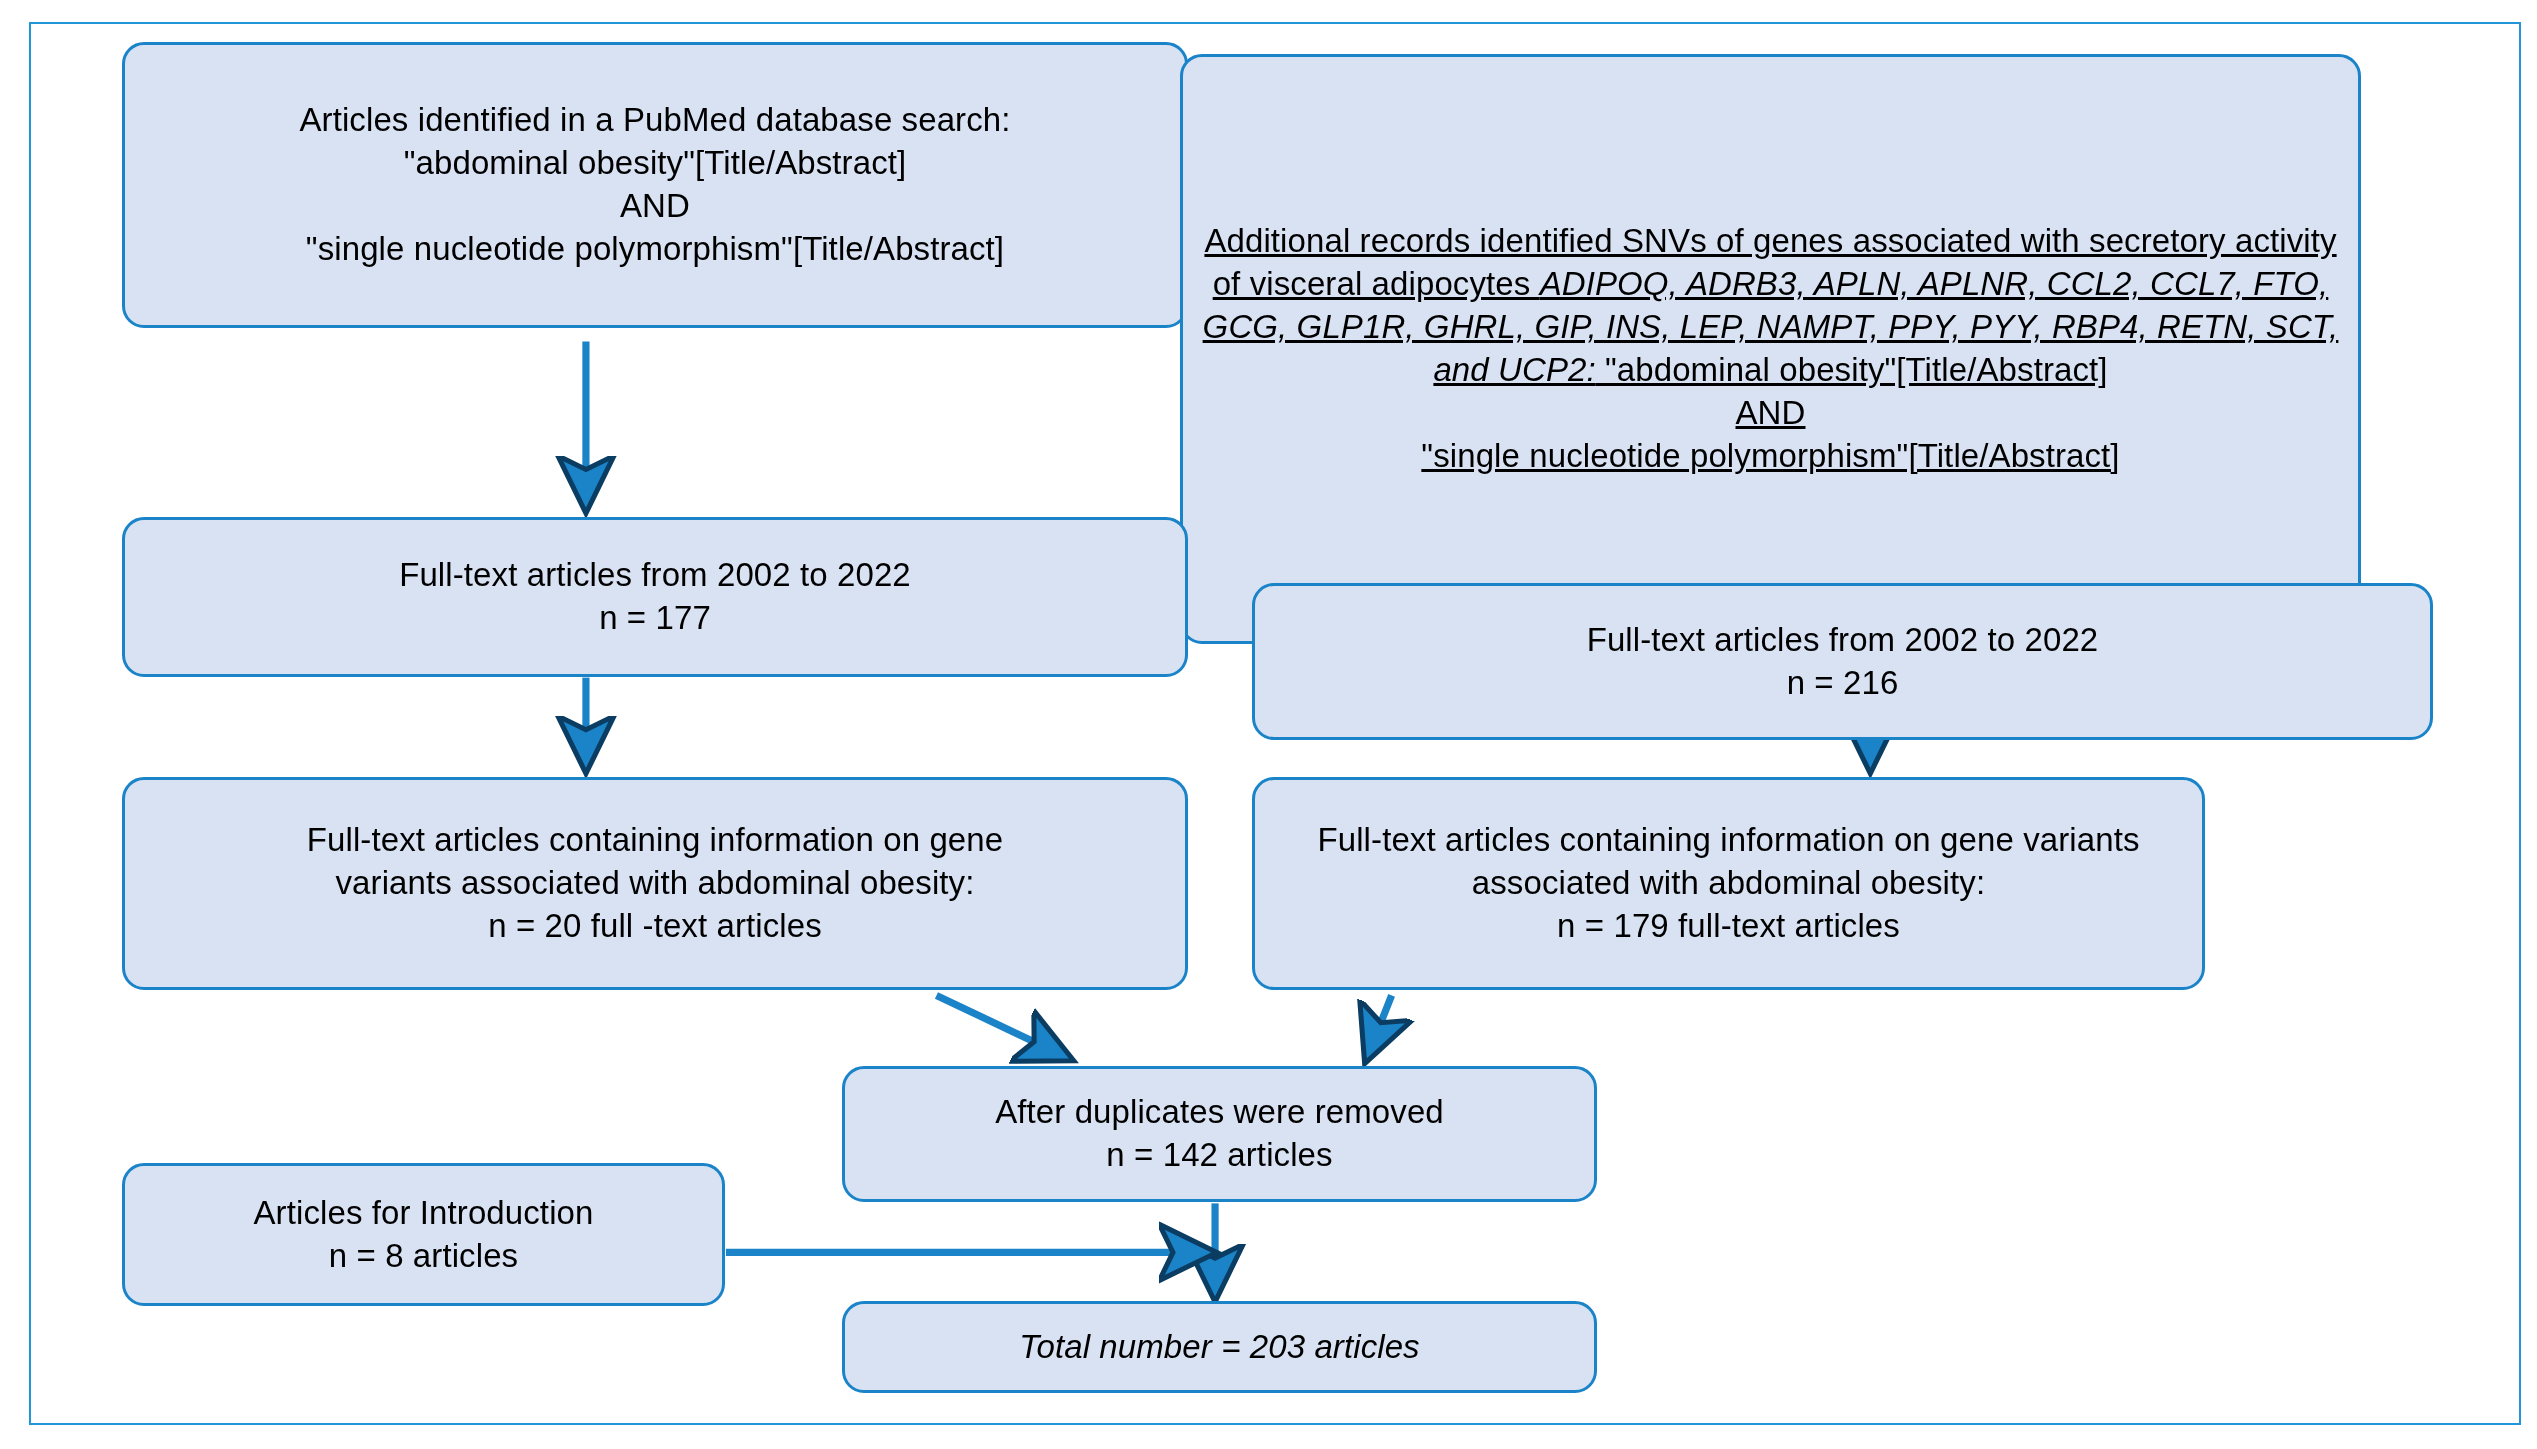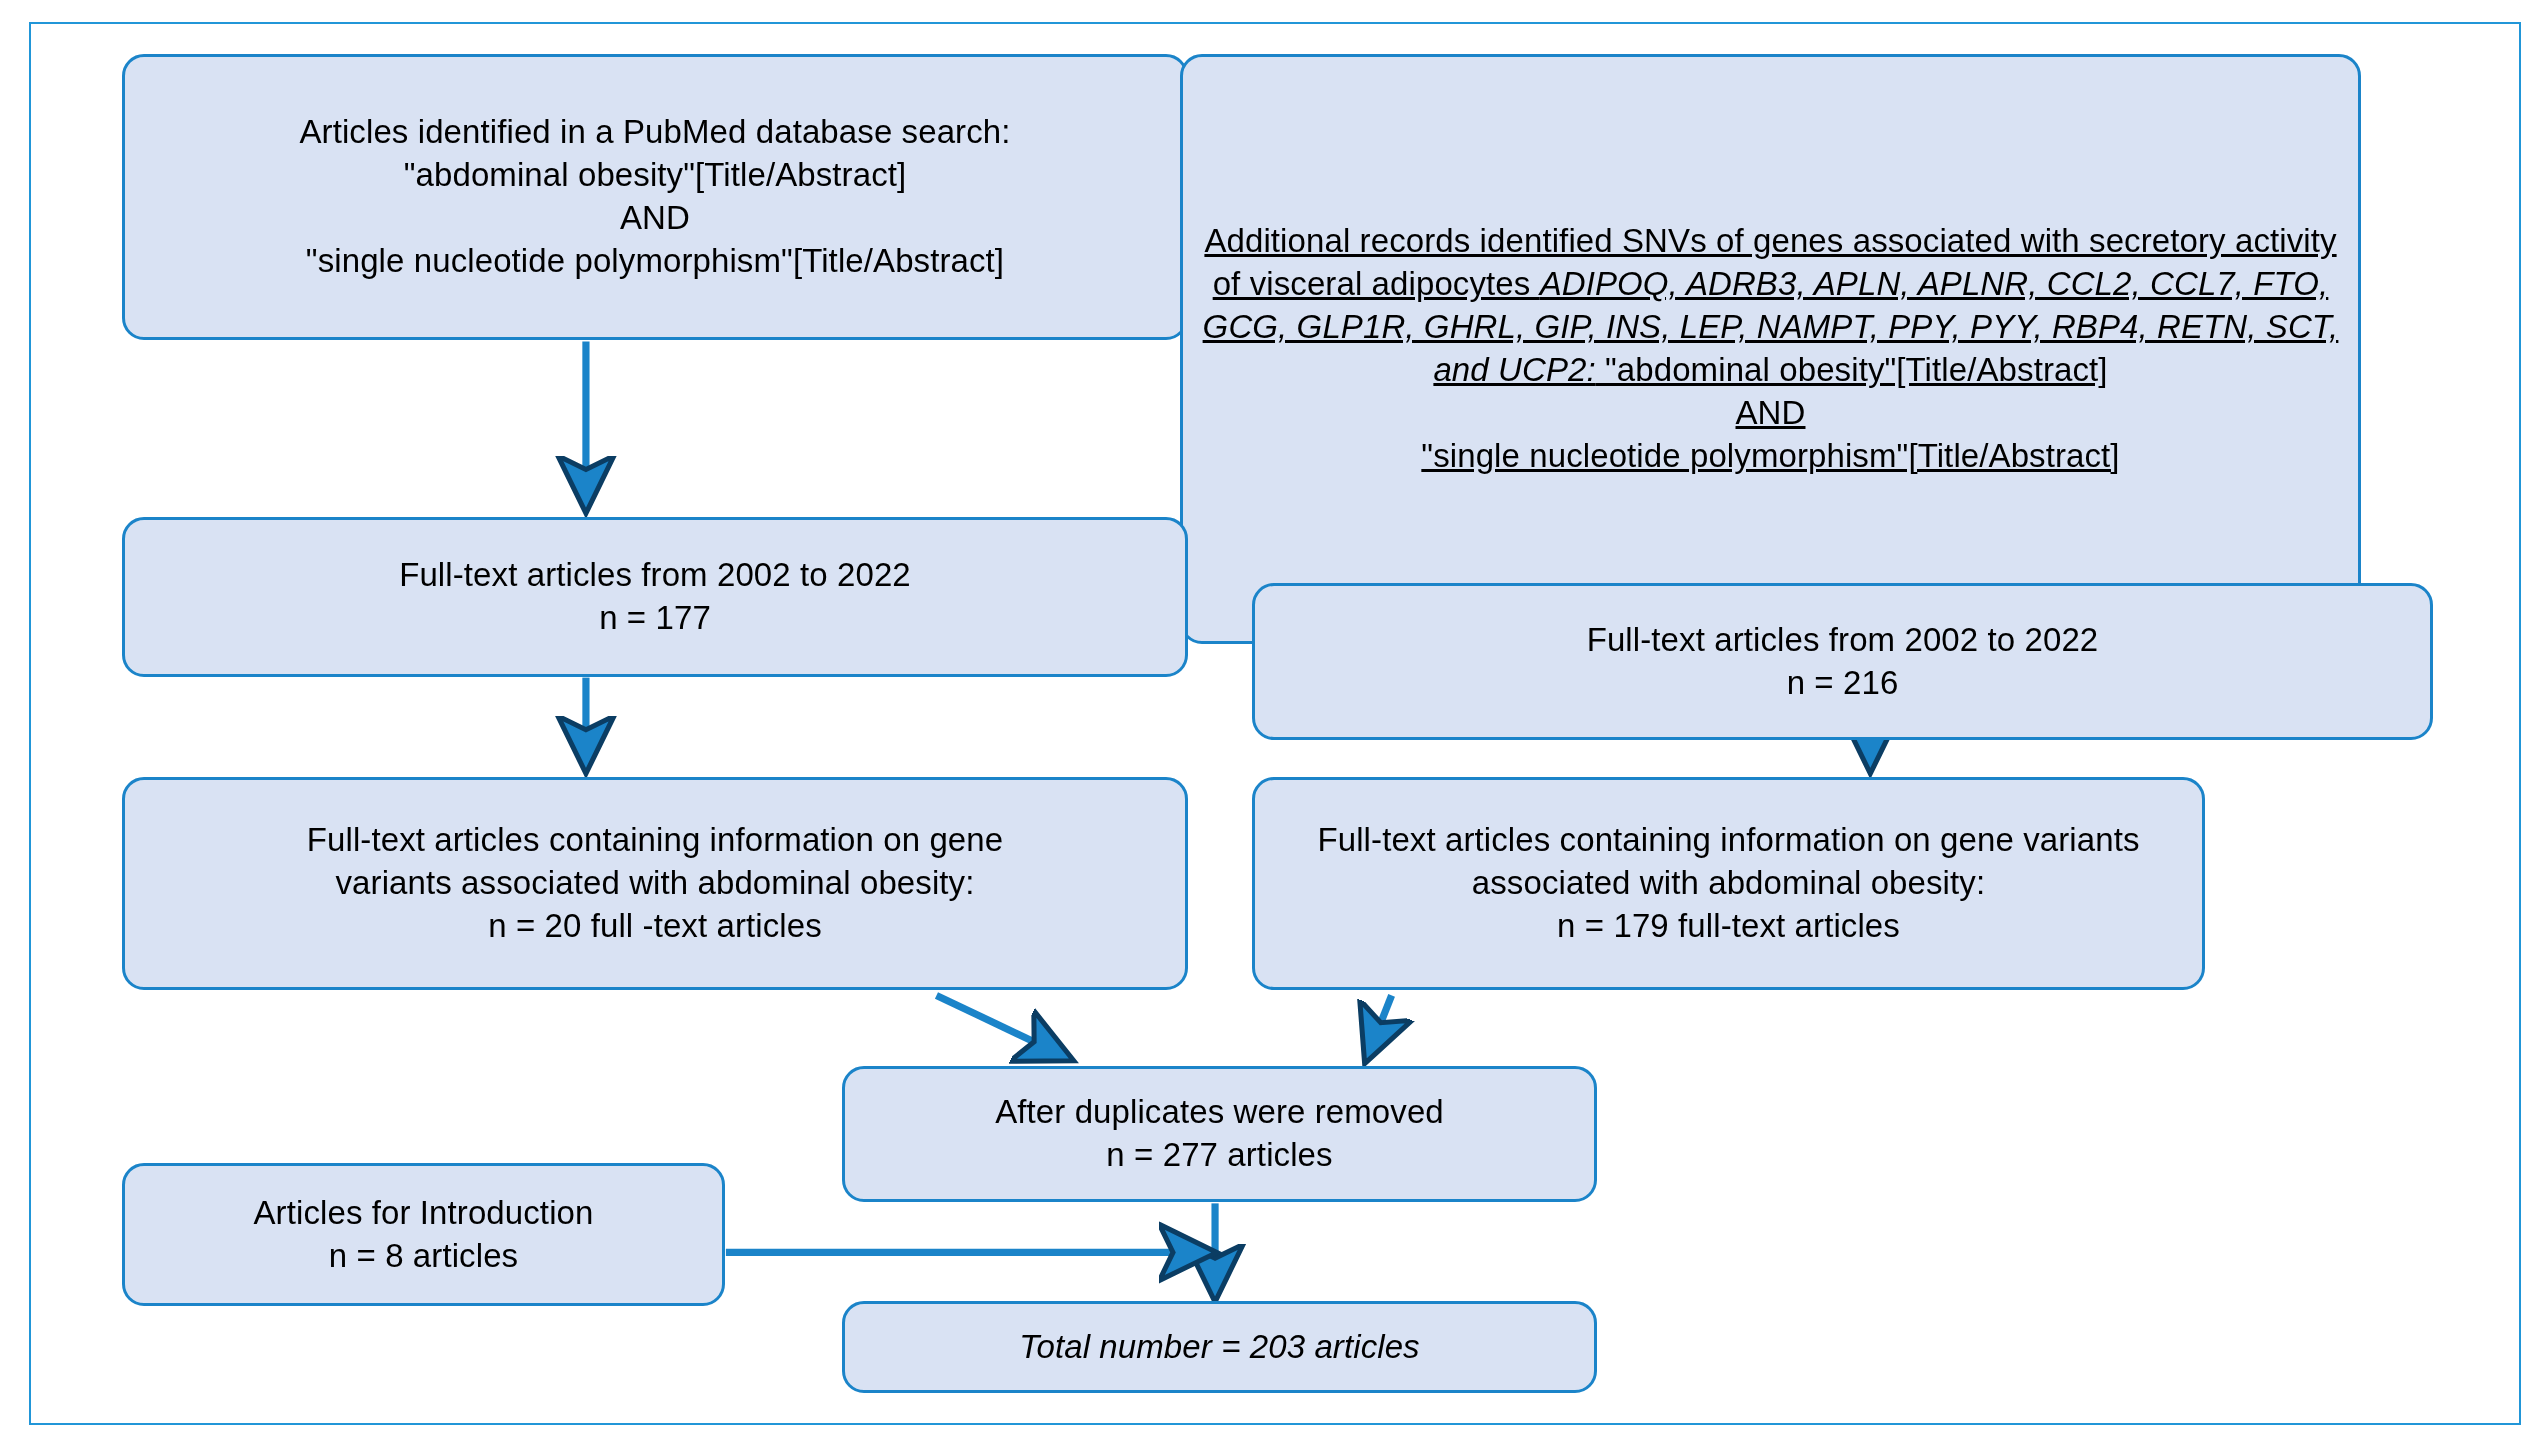--- a/index.html
+++ b/index.html
@@ -46,21 +46,21 @@
   }
   .node .txt {
     display: block;
     width: 100%;
     white-space: pre-line;
   }
   .node em {
     font-style: italic;
   }
   
-  #box-left-search   { left: 122px;  top: 54px;   width: 1066px; height: 286px; }
+  #box-left-search   { left: 122px;  top: 42px;   width: 1066px; height: 286px; }
   #box-right-search  { left: 1180px; top: 54px;   width: 1181px; height: 590px; text-decoration: underline; }
   #box-left-fulltext { left: 122px;  top: 517px;  width: 1066px; height: 160px; }
   #box-right-fulltext{ left: 1252px; top: 583px;  width: 1181px; height: 157px; }
   #box-left-variants { left: 122px;  top: 777px; width: 1066px; height: 213px; }
   #box-right-variants{ left: 1252px; top: 777px; width: 953px; height: 213px; }
   #box-duplicates    { left: 842px; top: 1066px; width: 755px; height: 136px; }
   #box-introduction  { left: 122px;  top: 1163px; width: 603px;  height: 143px; }
   #box-total         { left: 842px; top: 1301px; width: 755px; height: 92px; font-style: italic; }
 
   
@@ -134,21 +134,21 @@
   </div>
 
   <div class="node" id="box-right-variants">
     <span class="txt" id="t-right-variants">Full-text articles containing information on gene variants
 associated with abdominal obesity:
 n = 179 full-text articles</span>
   </div>
 
   <div class="node" id="box-duplicates">
     <span class="txt" id="t-duplicates">After duplicates were removed
-n = 277  articles</span>
+n = 142  articles</span>
   </div>
 
   <div class="node" id="box-introduction">
     <span class="txt" id="t-introduction">Articles for Introduction
 n = 8 articles</span>
   </div>
 
   <div class="node" id="box-total">
     <span class="txt" id="t-total">Total number = 203 articles</span>
   </div>

